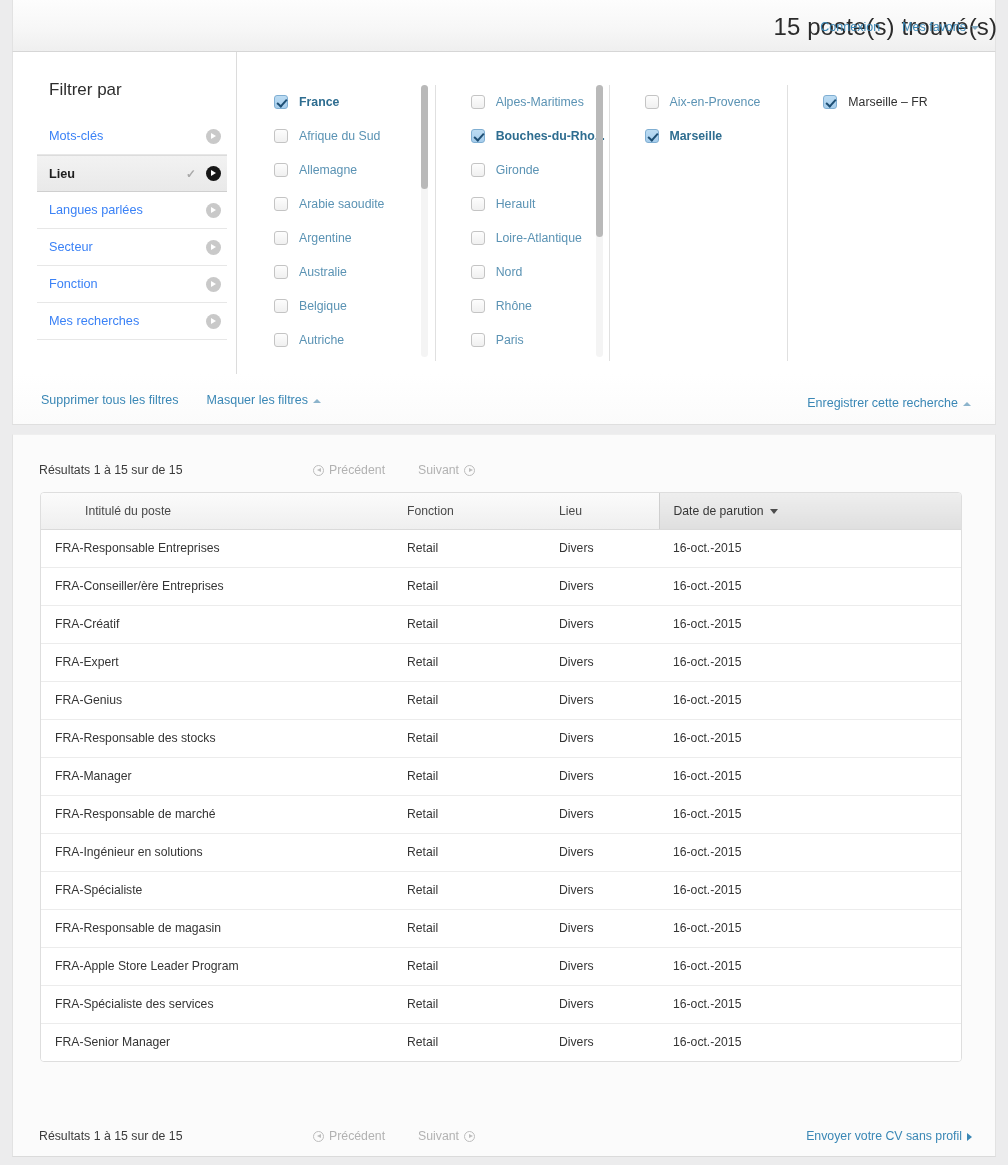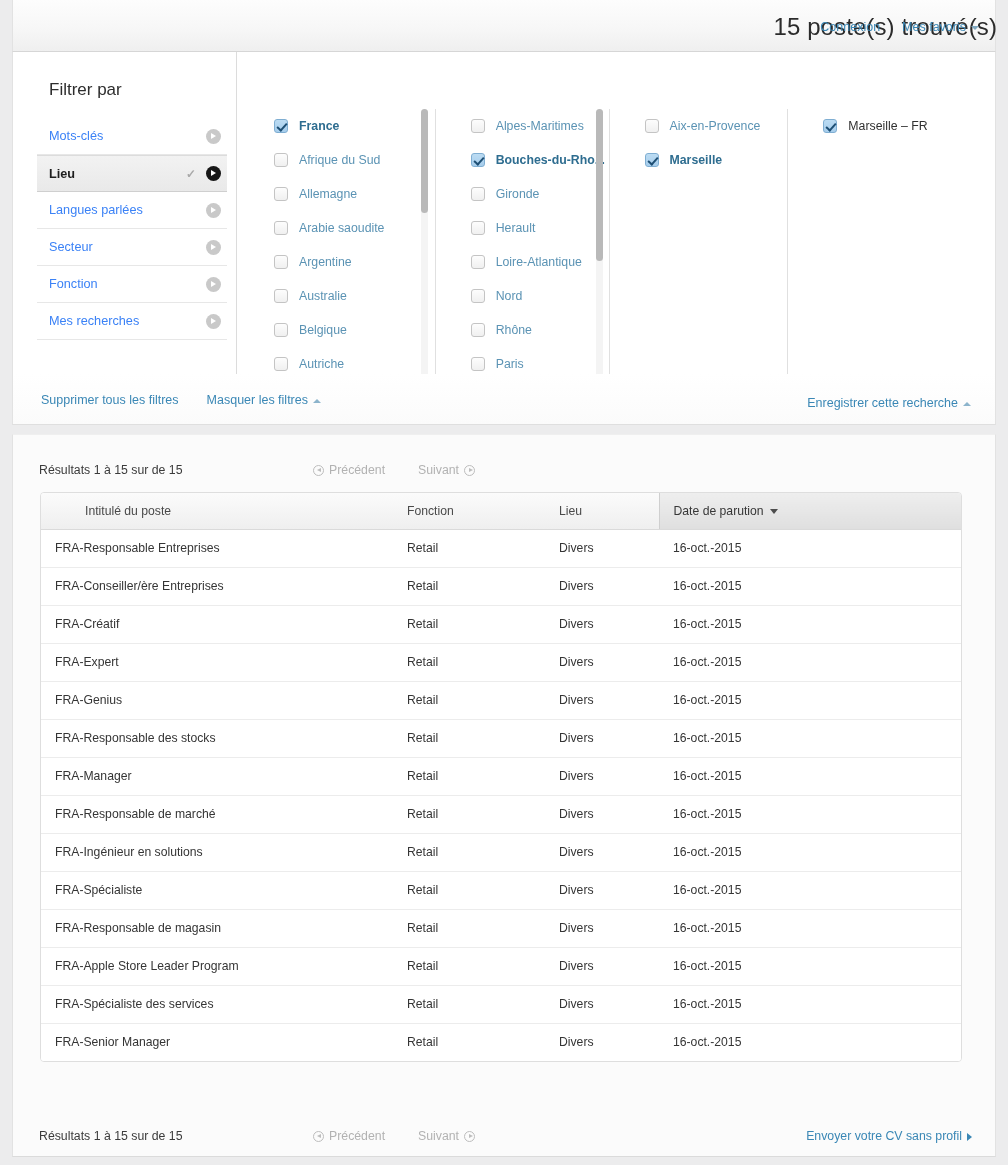--- a/index.html
+++ b/index.html
@@ -97,21 +97,20 @@
     border-top: 3.5px solid transparent;
     border-bottom: 3.5px solid transparent;
     border-left: 5px solid #ffffff;
   }
   .fp-item.active .chev { background: #161616; }
 
   
   .fp-cols {
     position: absolute; left: 225px; top: 0; right: 4px; height: 322px;
     display: flex;
-    margin-top: 24px;
   }
   .fp-col {
     position: relative;
     height: 322px;
     padding-top: 33px;
   }
   .fp-col.c1 { width: 198px; }
   .fp-col.c2 { width: 175px; }
   .fp-col.c3 { width: 180px; }
   .fp-col.c4 { width: 205px; }

